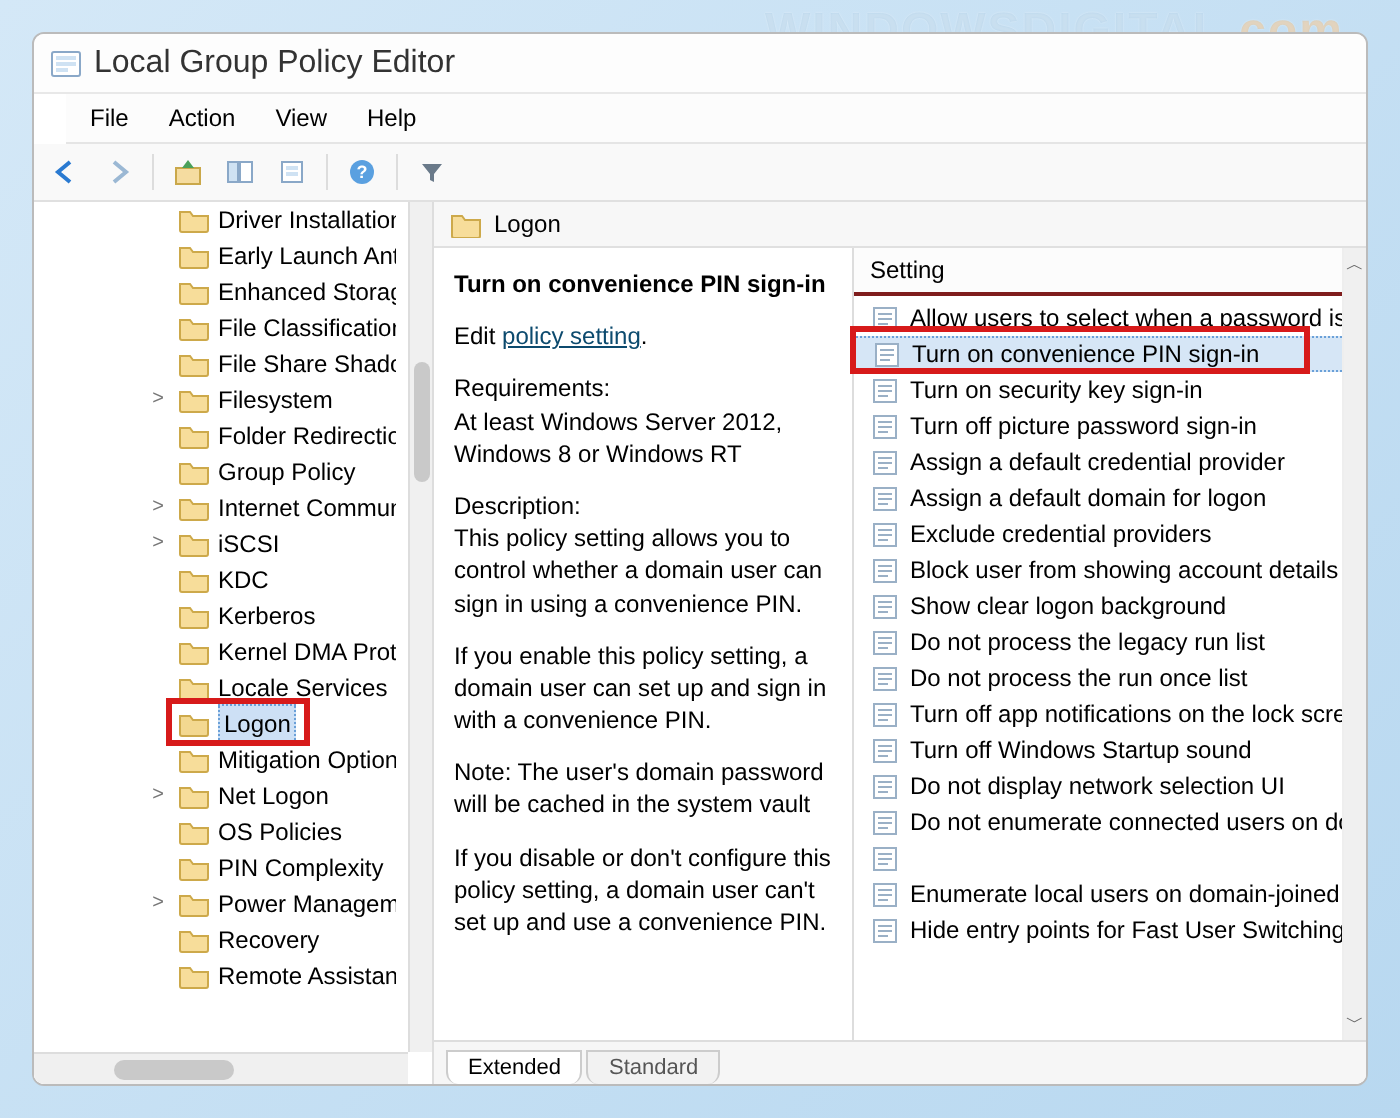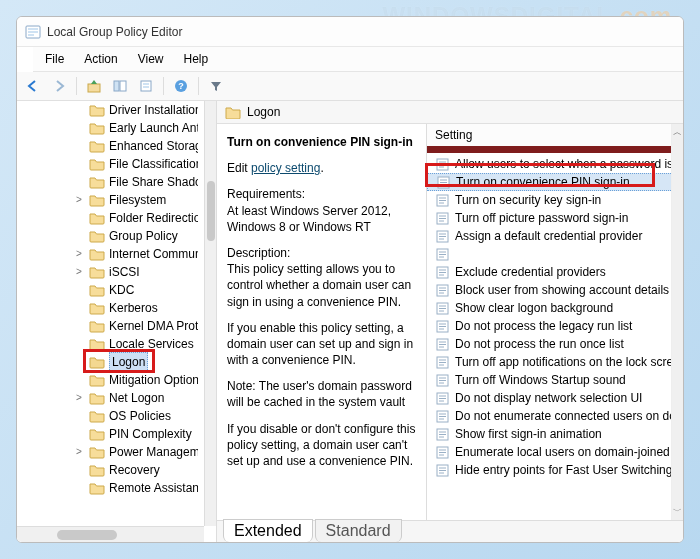--- a/index.html
+++ b/index.html
@@ -32,21 +32,21 @@
     align-items: center;
     padding: 0 8px;
     gap: 6px;
     background: #fdfdfd;
     border-bottom: 1px solid #e8e8e8;
   }
   .titlebar .app-icon {
     width: 16px; height: 16px;
     display:flex; align-items:center; justify-content:center;
   }
-  .titlebar .title { color: #333; font-size: 12px; }
+  .titlebar .title { color: #333; font-size: 16px; }
   .menubar {
     display: flex;
     gap: 4px;
     padding: 2px 4px;
     background: #fcfcfc;
     border-bottom: 1px solid #e5e5e5;
     margin-left: 16px;
   }
   .menubar .menu-item {
     padding: 3px 8px;
@@ -154,21 +154,21 @@
   .desc-pane .edit { margin-bottom:10px; }
   .desc-pane a { color:#0c4a6e; text-decoration:underline; cursor:pointer; }
   .desc-pane .para { margin-bottom:10px; }
   .settings-pane {
     flex:1; min-width:0; display:flex; flex-direction:column;
     position:relative;
   }
   .col-header {
     padding:4px 8px;
     background:#fcfcfc;
-    border-bottom:7px solid #7f1d1d;
+    border-bottom:2px solid #7f1d1d;
     font-size:12px;
   }
   .settings-list {
     flex:1; overflow:hidden;
     position:relative;
     padding: 2px 0;
   }
   .setting-row {
     display:flex; align-items:center; gap:6px;
     height:18px;
@@ -194,21 +194,21 @@
     height:22px;
     align-items:flex-end;
   }
   .tab {
     padding: 2px 10px;
     border:1px solid #ccc;
     border-bottom:none;
     border-top-left-radius:0; border-top-right-radius:0;
     border-bottom-left-radius:6px; border-bottom-right-radius:6px;
     background:#fff;
-    font-size:16px;
+    font-size:11px;
     margin-right:2px;
     margin-top:-1px;
   }
   .tab.inactive { background:#f2f2f2; color:#555; }
   .watermark {
     position:absolute;
     top:2px; right:28px;
     font-size:24px; font-weight:700; letter-spacing:1px;
     color: rgba(120,170,210,.25);
     text-shadow: 0 0 1px rgba(255,255,255,.5);
@@ -596,20 +596,21 @@
               </div>
               <div class="setting-row" id="setting-row-5">
                 <span class="sicon">
                   <svg width="13" height="13" viewBox="0 0 13 13">
                     <rect x="1" y="1" width="11" height="11" fill="#fff" stroke="#9ab0c6"></rect>
                     <line x1="3" y1="4" x2="10" y2="4" stroke="#9ab0c6"></line>
                     <line x1="3" y1="6.5" x2="10" y2="6.5" stroke="#9ab0c6"></line>
                     <line x1="3" y1="9" x2="8" y2="9" stroke="#9ab0c6"></line>
                   </svg>
                 </span>
+                <span>Assign a default domain for logon</span>
               </div>
               <div class="setting-row" id="setting-row-6">
                 <span class="sicon">
                   <svg width="13" height="13" viewBox="0 0 13 13">
                     <rect x="1" y="1" width="11" height="11" fill="#fff" stroke="#9ab0c6"></rect>
                     <line x1="3" y1="4" x2="10" y2="4" stroke="#9ab0c6"></line>
                     <line x1="3" y1="6.5" x2="10" y2="6.5" stroke="#9ab0c6"></line>
                     <line x1="3" y1="9" x2="8" y2="9" stroke="#9ab0c6"></line>
                   </svg>
                 </span>
@@ -705,21 +706,20 @@
               </div>
               <div class="setting-row" id="setting-row-15">
                 <span class="sicon">
                   <svg width="13" height="13" viewBox="0 0 13 13">
                     <rect x="1" y="1" width="11" height="11" fill="#fff" stroke="#9ab0c6"></rect>
                     <line x1="3" y1="4" x2="10" y2="4" stroke="#9ab0c6"></line>
                     <line x1="3" y1="6.5" x2="10" y2="6.5" stroke="#9ab0c6"></line>
                     <line x1="3" y1="9" x2="8" y2="9" stroke="#9ab0c6"></line>
                   </svg>
                 </span>
-                <span>Show first sign-in animation</span>
               </div>
               <div class="setting-row" id="setting-row-16">
                 <span class="sicon">
                   <svg width="13" height="13" viewBox="0 0 13 13">
                     <rect x="1" y="1" width="11" height="11" fill="#fff" stroke="#9ab0c6"></rect>
                     <line x1="3" y1="4" x2="10" y2="4" stroke="#9ab0c6"></line>
                     <line x1="3" y1="6.5" x2="10" y2="6.5" stroke="#9ab0c6"></line>
                     <line x1="3" y1="9" x2="8" y2="9" stroke="#9ab0c6"></line>
                   </svg>
                 </span>

